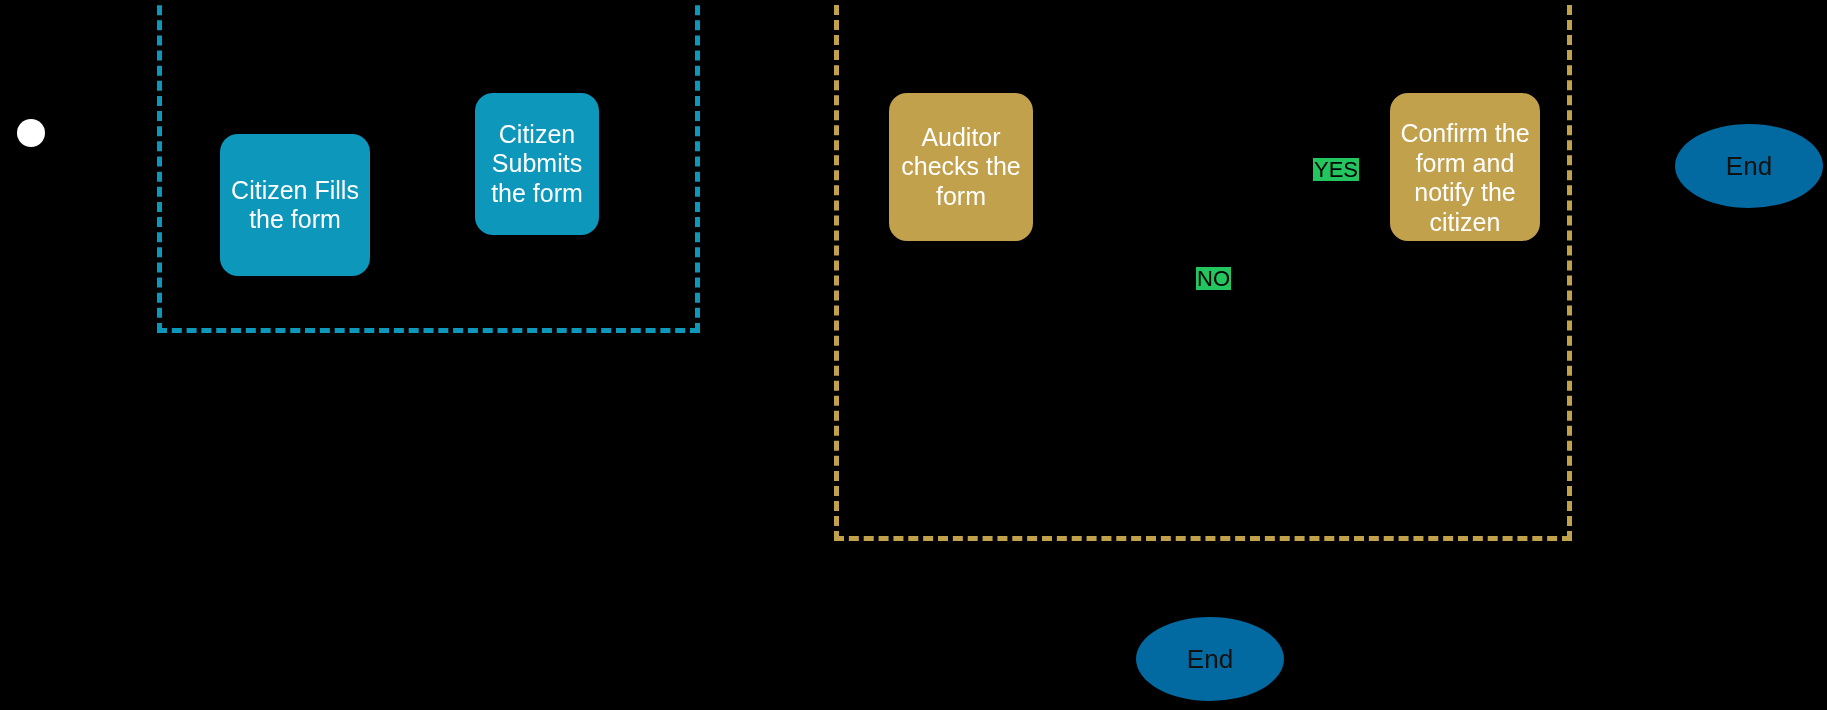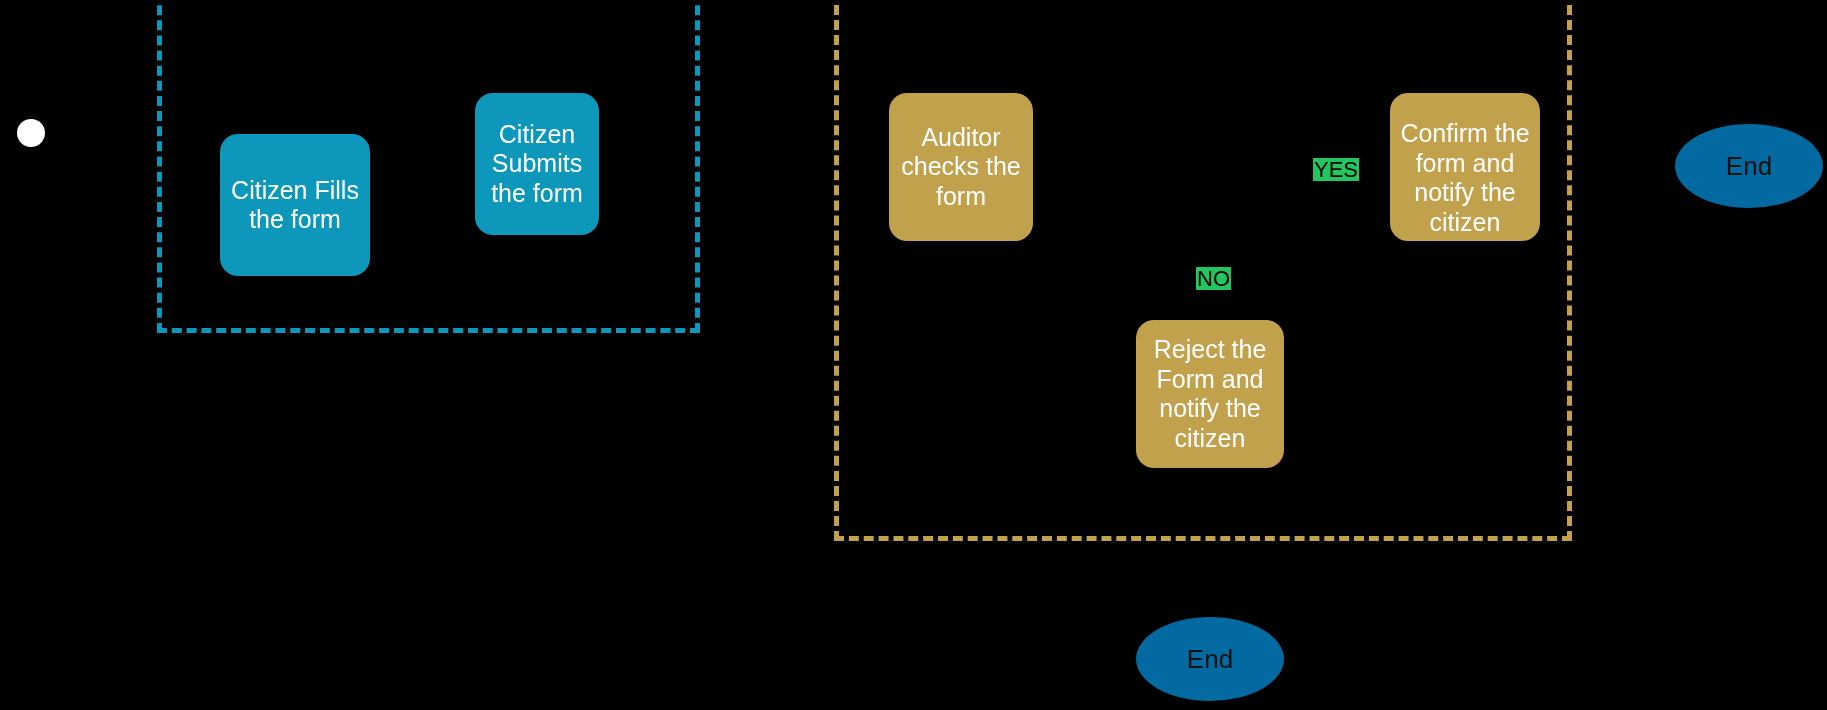--- a/index.html
+++ b/index.html
@@ -138,23 +138,20 @@
 
 
   <div class="edge-label" style="left:1313px; top:158px;">YES</div>
 
   <div class="edge-label" style="left:1196px; top:267px;">NO</div>
 
   <div class="node task task-gold" style="left:1390px; top:93px; width:150px; height:148px;align-items:flex-end;">
     <span>Confirm the form and notify the citizen</span>
   </div>
 
-  <div class="node task task-gold" style="left:1136px; top:320px; width:148px; height:148px;">
-    <span>Reject the Form and notify the citizen</span>
-  </div>
 
   <div class="end-node" style="left:1675px; top:124px; width:148px; height:84px;">
     <span>End</span>
   </div>
 
   <div class="end-node" style="left:1136px; top:617px; width:148px; height:84px;">
     <span>End</span>
   </div>
 
 </div>

